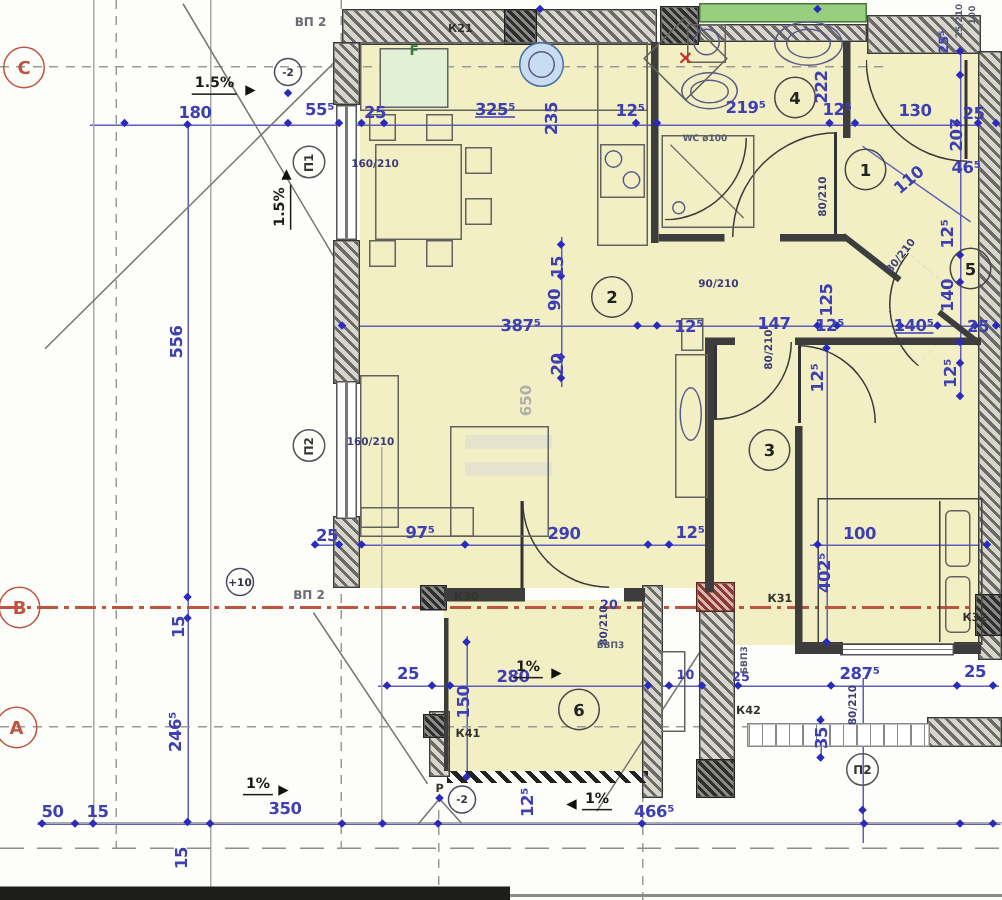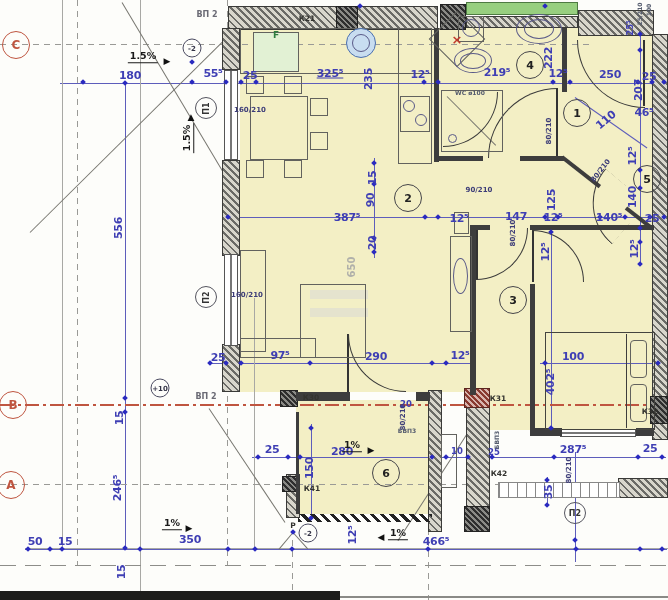--- a/index.html
+++ b/index.html
@@ -286,37 +286,37 @@
     <span class="ann c-gray" style="left: 207px; top: 15px; transform: translate(-50%, -50%);">ВП 2</span>
     <span class="ann c-slope" style="left: 143px; top: 57px; transform: translate(-50%, -50%);">1.5%</span>
     <span class="ann c-arrow" style="left: 167px; top: 61px; transform: translate(-50%, -50%);">▶</span>
     <span class="ann c-d" style="left: 130px; top: 75px; transform: translate(-50%, -50%);">180</span>
     <span class="ann c-d" style="left: 213px; top: 73px; transform: translate(-50%, -50%);">55⁵</span>
     <span class="ann c-d" style="left: 250px; top: 75px; transform: translate(-50%, -50%);">25</span>
     <span class="ann c-d" style="left: 330px; top: 73px; transform: translate(-50%, -50%); text-decoration: underline;">325⁵</span>
     <span class="ann c-d" style="left: 420px; top: 74px; transform: translate(-50%, -50%);">12⁵</span>
     <span class="ann c-d" style="left: 497px; top: 72px; transform: translate(-50%, -50%);">219⁵</span>
     <span class="ann c-d" style="left: 558px; top: 73px; transform: translate(-50%, -50%);">12⁵</span>
-    <span class="ann c-d" style="left: 610px; top: 74px; transform: translate(-50%, -50%);">250</span>
+    <span class="ann c-d" style="left: 610px; top: 74px; transform: translate(-50%, -50%);">130</span>
     <span class="ann c-d" style="left: 649px; top: 76px; transform: translate(-50%, -50%);">25</span>
     <span class="ann c-k" style="left: 307px; top: 19px; transform: translate(-50%, -50%);">К21</span>
     <span class="ann c-greent" style="left: 276px; top: 35px; transform: translate(-50%, -50%);">F</span>
     <span class="ann c-d" style="left: 368px; top: 79px; transform: translate(-50%, -50%) rotate(-90deg);">235</span>
     <span class="ann c-d" style="left: 548px; top: 58px; transform: translate(-50%, -50%) rotate(-90deg);">222</span>
     <span class="ann c-tiny" style="left: 649px; top: 10px; transform: translate(-50%, -50%) rotate(-90deg);">100</span>
     <span class="ann c-tiny" style="left: 640px; top: 14px; transform: translate(-50%, -50%) rotate(-90deg);">25/210</span>
     <span class="ann c-ds" style="left: 630px; top: 28px; transform: translate(-50%, -50%) rotate(-90deg);">25⁵</span>
     <span class="ann c-d" style="left: 638px; top: 90px; transform: translate(-50%, -50%) rotate(-90deg);">207</span>
     <span class="ann c-d" style="left: 644px; top: 112px; transform: translate(-50%, -50%);">46⁵</span>
     <span class="ann c-d" style="left: 606px; top: 120px; transform: translate(-50%, -50%) rotate(-40deg);">110</span>
     <span class="ann c-door" style="left: 549px; top: 131px; transform: translate(-50%, -50%) rotate(-90deg);">80/210</span>
     <span class="ann c-d" style="left: 632px; top: 156px; transform: translate(-50%, -50%) rotate(-90deg);">12⁵</span>
     <span class="ann c-door" style="left: 601px; top: 171px; transform: translate(-50%, -50%) rotate(-52deg);">80/210</span>
     <span class="ann c-d" style="left: 632px; top: 197px; transform: translate(-50%, -50%) rotate(-90deg);">140</span>
-    <span class="ann c-d" style="left: 609px; top: 217px; transform: translate(-50%, -50%);">140⁵</span>
+    <span class="ann c-d" style="left: 609px; top: 217px; transform: translate(-50%, -50%); text-decoration: underline;">140⁵</span>
     <span class="ann c-d" style="left: 652px; top: 218px; transform: translate(-50%, -50%);">25</span>
     <span class="ann c-d" style="left: 634px; top: 249px; transform: translate(-50%, -50%) rotate(-90deg);">12⁵</span>
     <span class="ann c-slope" style="left: 188px; top: 138px; transform: translate(-50%, -50%) rotate(-90deg);">1.5%</span>
     <span class="ann c-arrow" style="left: 191px; top: 117px; transform: translate(-50%, -50%);">▲</span>
     <span class="ann c-door" style="left: 250px; top: 110px; transform: translate(-50%, -50%);">160/210</span>
     <span class="ann c-door" style="left: 479px; top: 190px; transform: translate(-50%, -50%);">90/210</span>
     <span class="ann c-d" style="left: 372px; top: 178px; transform: translate(-50%, -50%) rotate(-90deg);">15</span>
     <span class="ann c-d" style="left: 370px; top: 200px; transform: translate(-50%, -50%) rotate(-90deg);">90</span>
     <span class="ann c-d" style="left: 372px; top: 243px; transform: translate(-50%, -50%) rotate(-90deg);">20</span>
     <span class="ann c-d" style="left: 347px; top: 217px; transform: translate(-50%, -50%);">387⁵</span>
@@ -331,21 +331,21 @@
     <span class="ann c-door" style="left: 247px; top: 295px; transform: translate(-50%, -50%);">160/210</span>
     <span class="ann c-d" style="left: 218px; top: 357px; transform: translate(-50%, -50%);">25</span>
     <span class="ann c-d" style="left: 280px; top: 355px; transform: translate(-50%, -50%);">97⁵</span>
     <span class="ann c-d" style="left: 376px; top: 356px; transform: translate(-50%, -50%);">290</span>
     <span class="ann c-d" style="left: 460px; top: 355px; transform: translate(-50%, -50%);">12⁵</span>
     <span class="ann c-d" style="left: 573px; top: 356px; transform: translate(-50%, -50%);">100</span>
     <span class="ann c-d" style="left: 550px; top: 382px; transform: translate(-50%, -50%) rotate(-90deg);">402⁵</span>
     <span class="ann c-tiny" style="left: 470px; top: 93px; transform: translate(-50%, -50%);">WC ø100</span>
     <span class="ann c-gray" style="left: 206px; top: 397px; transform: translate(-50%, -50%);">ВП 2</span>
     <span class="ann c-k" style="left: 311px; top: 398px; transform: translate(-50%, -50%);">К30</span>
-    <span class="ann c-k" style="left: 498px; top: 399px; transform: translate(-50%, -50%);">К31</span>
+    <span class="ann c-k" style="left: 520px; top: 399px; transform: translate(-50%, -50%);">К31</span>
     <span class="ann c-k" style="left: 650px; top: 412px; transform: translate(-50%, -50%);">К32</span>
     <span class="ann c-d" style="left: 119px; top: 418px; transform: translate(-50%, -50%) rotate(-90deg);">15</span>
     <span class="ann c-d" style="left: 117px; top: 488px; transform: translate(-50%, -50%) rotate(-90deg);">246⁵</span>
     <span class="ann c-d" style="left: 272px; top: 449px; transform: translate(-50%, -50%);">25</span>
     <span class="ann c-d" style="left: 342px; top: 451px; transform: translate(-50%, -50%);">280</span>
     <span class="ann c-ds" style="left: 457px; top: 451px; transform: translate(-50%, -50%);">10</span>
     <span class="ann c-ds" style="left: 494px; top: 452px; transform: translate(-50%, -50%);">25</span>
     <span class="ann c-d" style="left: 573px; top: 449px; transform: translate(-50%, -50%);">287⁵</span>
     <span class="ann c-d" style="left: 650px; top: 448px; transform: translate(-50%, -50%);">25</span>
     <span class="ann c-ds" style="left: 406px; top: 404px; transform: translate(-50%, -50%);">20</span>

